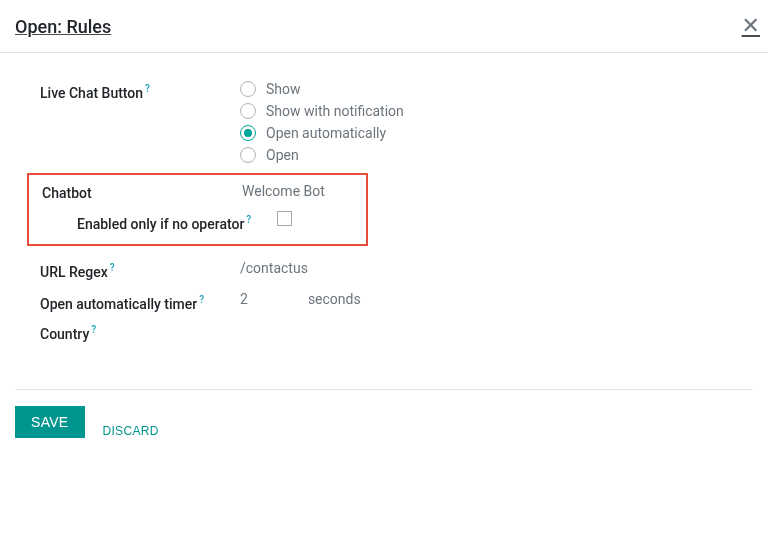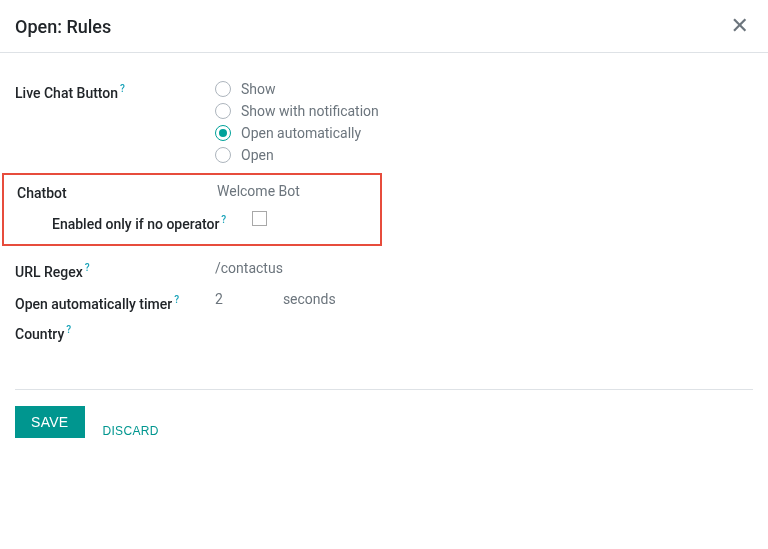--- a/index.html
+++ b/index.html
@@ -7,40 +7,42 @@
       font-family: -apple-system, BlinkMacSystemFont, "Segoe UI", Roboto, "Helvetica Neue", Arial, sans-serif;
       font-size: 14px;
       color: #4c4c4c;
       background: #fff;
       width: 768px;
     }
     .header {
       display: flex;
       justify-content: space-between;
       align-items: center;
-      padding: 15px 15px 15px 15px;
+      padding: 15px 4px 15px 15px;
+      text-decoration: underline;
     }
     .header h2 {
       font-size: 18px;
       font-weight: 500;
       color: #212529;
     }
     .close-btn {
       font-size: 22px;
       color: #6c757d;
       cursor: pointer;
       line-height: 1;
       padding: 0 4px;
     }
     .divider {
       border-top: 1px solid #dee2e6;
       margin: 0;
     }
     .body {
       padding: 28px 15px 40px 15px;
+      margin-left: 25px;
     }
     .form-row {
       display: flex;
       margin-bottom: 8px;
       align-items: flex-start;
     }
     .label-col {
       width: 200px;
       flex-shrink: 0;
       color: #212529;
@@ -96,21 +98,21 @@
     .checkbox {
       width: 15px;
       height: 15px;
       border: 1px solid #a8a8a8;
       display: inline-block;
     }
     .highlight-box {
       border: 2px solid #e74c3c;
       padding: 8px 0 10px 0;
       margin: 10px 0 14px -13px;
-      width: 380px;
+      width: 341px;
     }
     .highlight-box .form-row {
       padding-left: 13px;
       margin-bottom: 10px;
     }
     .highlight-box .form-row:last-child {
       margin-bottom: 0;
       padding-left: 48px;
     }
     .value-text {

